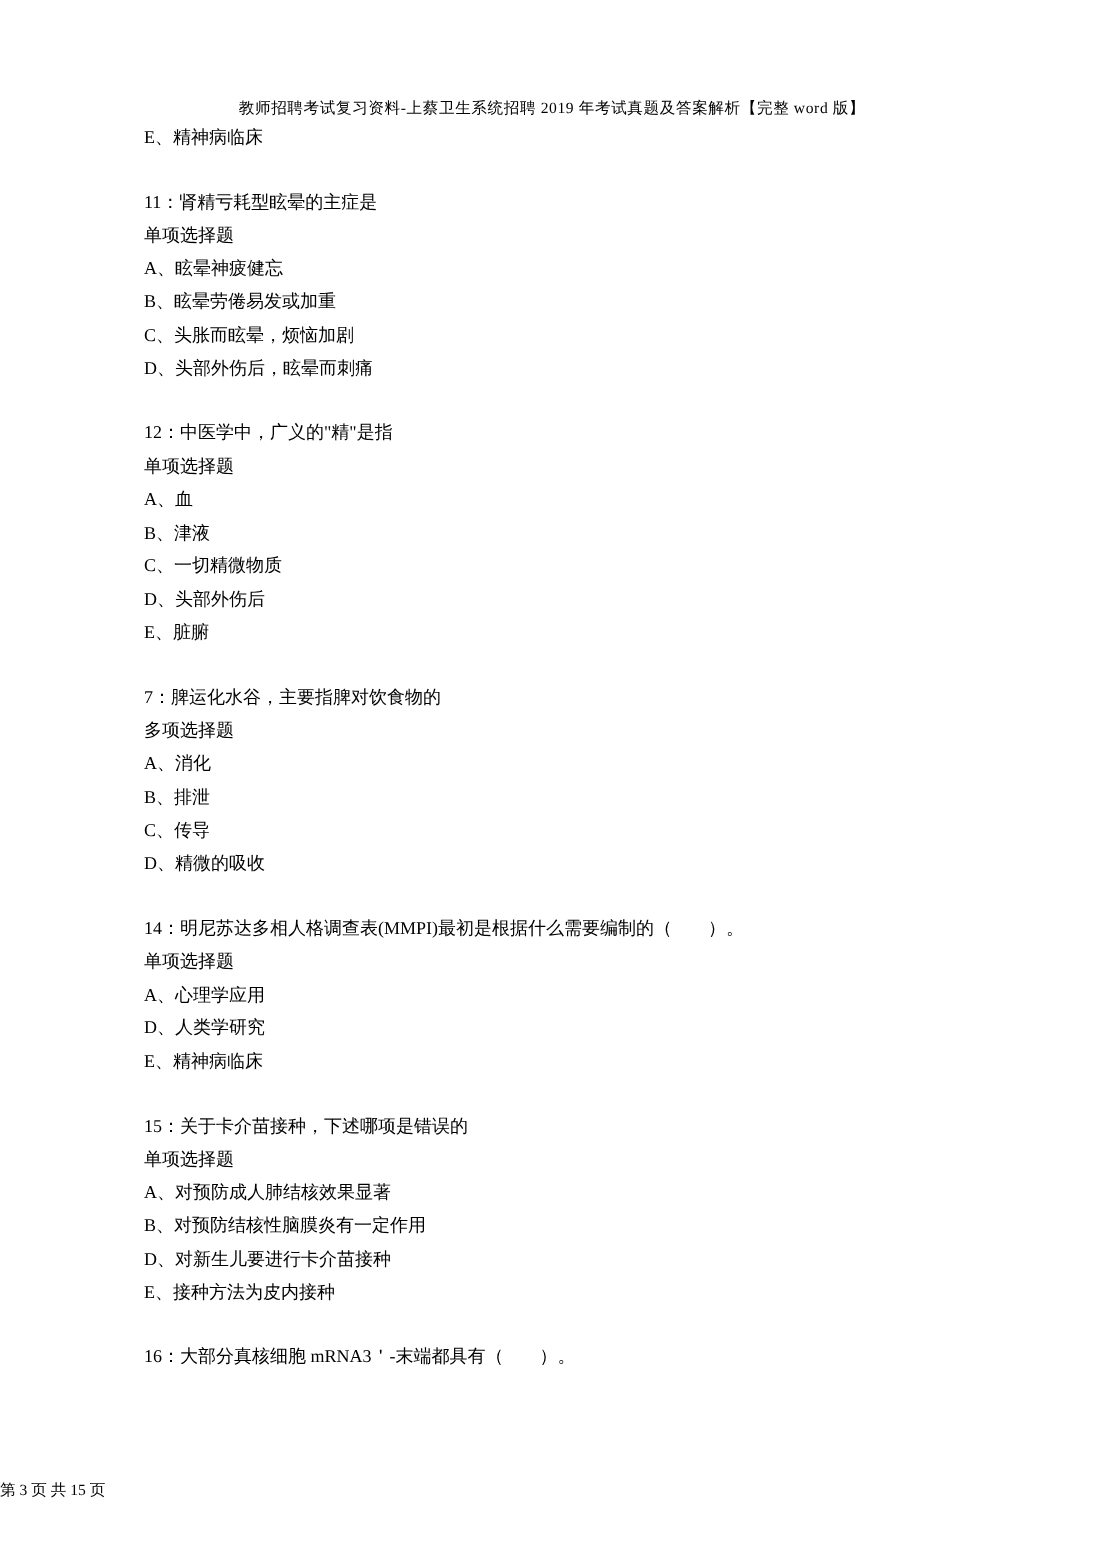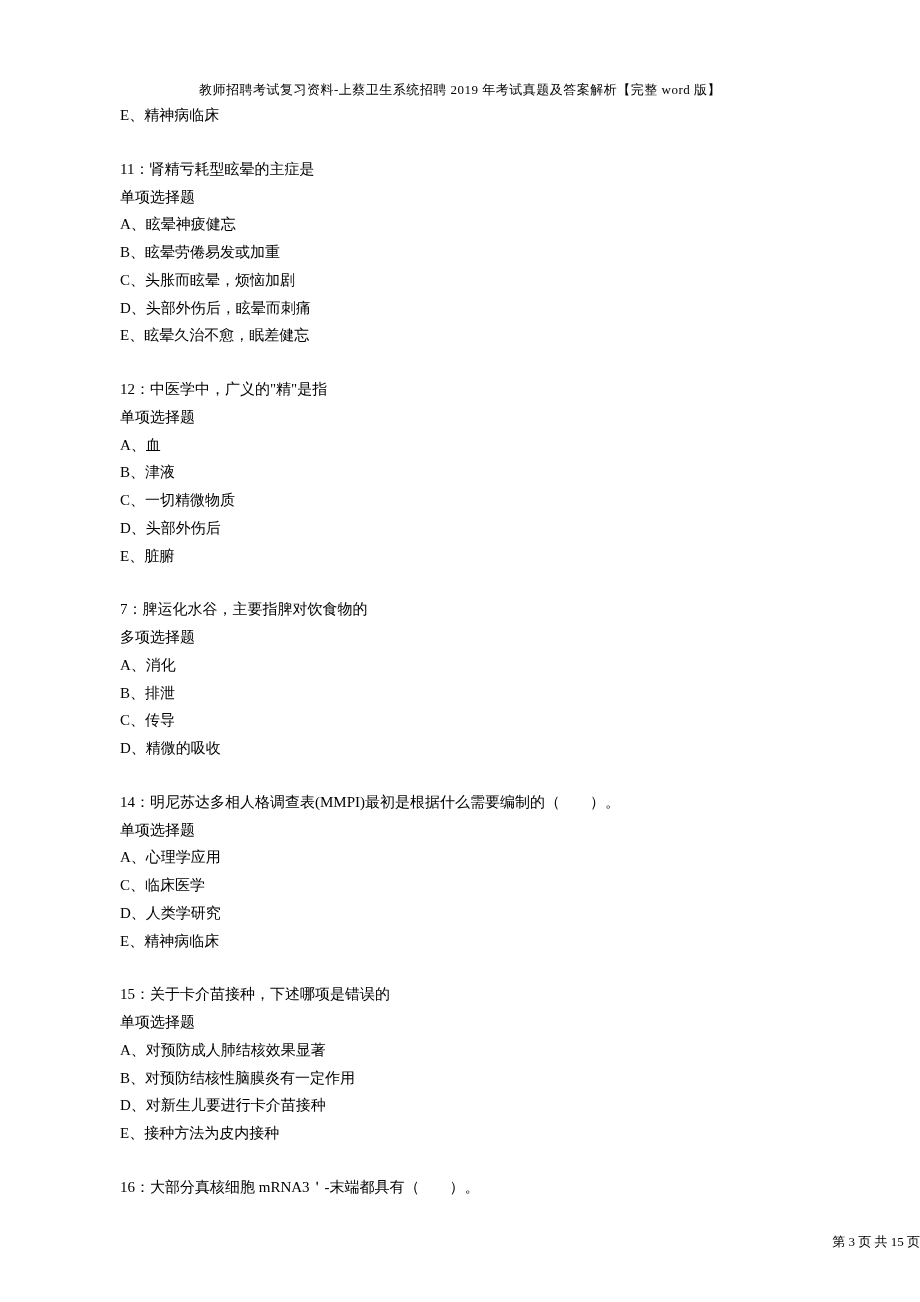--- a/index.html
+++ b/index.html
@@ -25,21 +25,21 @@
     margin-bottom: 26px;
   }
   .question-block .line {
     display: block;
   }
   .footer {
     position: absolute;
     bottom: 48px;
     left: 0;
     width: 100%;
-    text-align: right;
+    text-align: left;
     font-size: 13px;
   }
 </style>
 </head>
 <body>
 
 <div class="page">
 
   <div class="header">教师招聘考试复习资料-上蔡卫生系统招聘 2019 年考试真题及答案解析【完整 word 版】</div>
 
@@ -47,21 +47,20 @@
     <span class="line">E、精神病临床</span>
   </div>
 
   <div class="question-block">
     <span class="line">11：肾精亏耗型眩晕的主症是</span>
     <span class="line">单项选择题</span>
     <span class="line">A、眩晕神疲健忘</span>
     <span class="line">B、眩晕劳倦易发或加重</span>
     <span class="line">C、头胀而眩晕，烦恼加剧</span>
     <span class="line">D、头部外伤后，眩晕而刺痛</span>
-    <span class="line">E、眩晕久治不愈，眠差健忘</span>
   </div>
 
   <div class="question-block">
     <span class="line">12：中医学中，广义的"精"是指</span>
     <span class="line">单项选择题</span>
     <span class="line">A、血</span>
     <span class="line">B、津液</span>
     <span class="line">C、一切精微物质</span>
     <span class="line">D、头部外伤后</span>
     <span class="line">E、脏腑</span>
@@ -73,21 +72,20 @@
     <span class="line">A、消化</span>
     <span class="line">B、排泄</span>
     <span class="line">C、传导</span>
     <span class="line">D、精微的吸收</span>
   </div>
 
   <div class="question-block">
     <span class="line">14：明尼苏达多相人格调查表(MMPI)最初是根据什么需要编制的（　　）。</span>
     <span class="line">单项选择题</span>
     <span class="line">A、心理学应用</span>
-    <span class="line">C、临床医学</span>
     <span class="line">D、人类学研究</span>
     <span class="line">E、精神病临床</span>
   </div>
 
   <div class="question-block">
     <span class="line">15：关于卡介苗接种，下述哪项是错误的</span>
     <span class="line">单项选择题</span>
     <span class="line">A、对预防成人肺结核效果显著</span>
     <span class="line">B、对预防结核性脑膜炎有一定作用</span>
     <span class="line">D、对新生儿要进行卡介苗接种</span>

